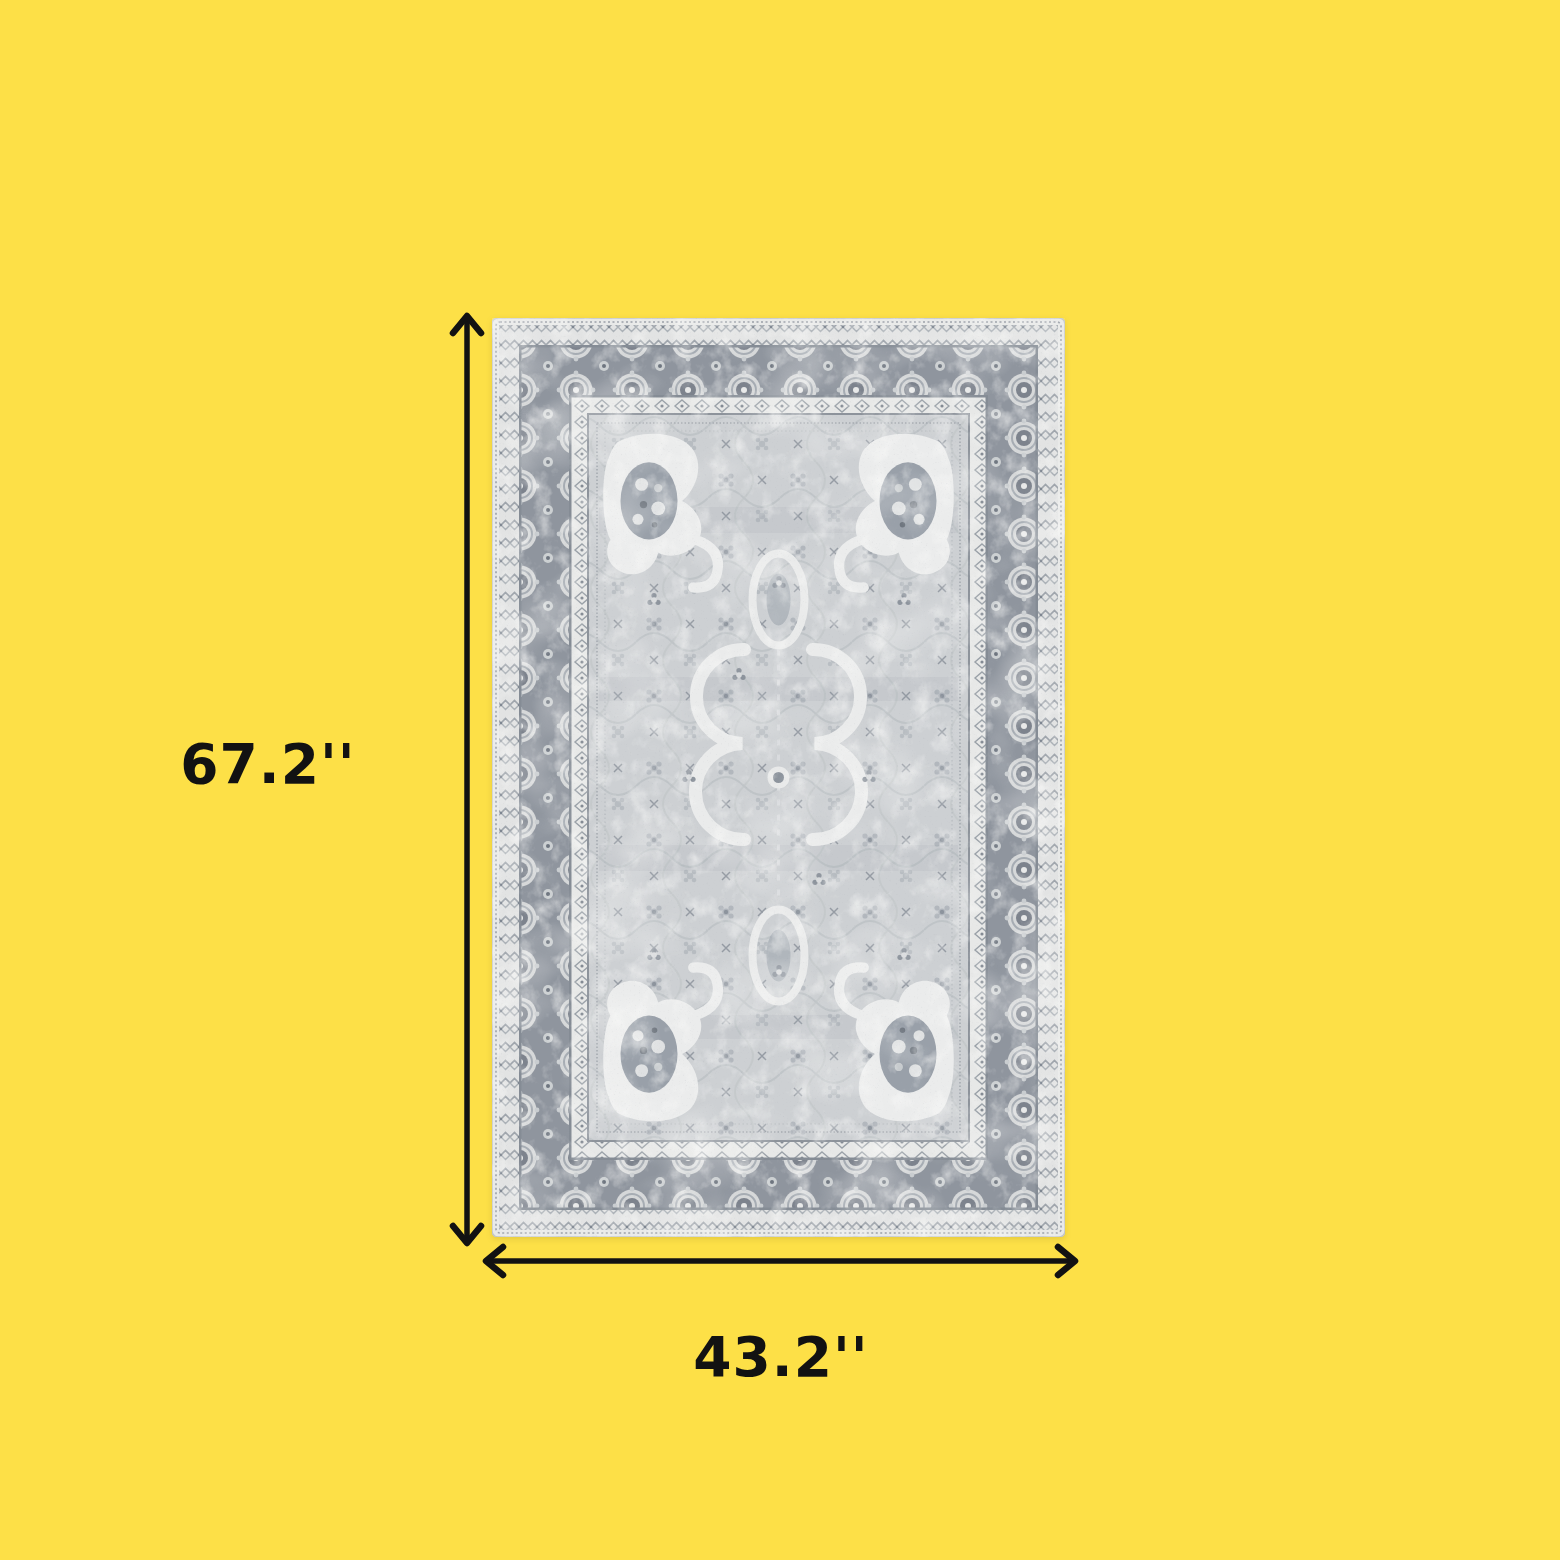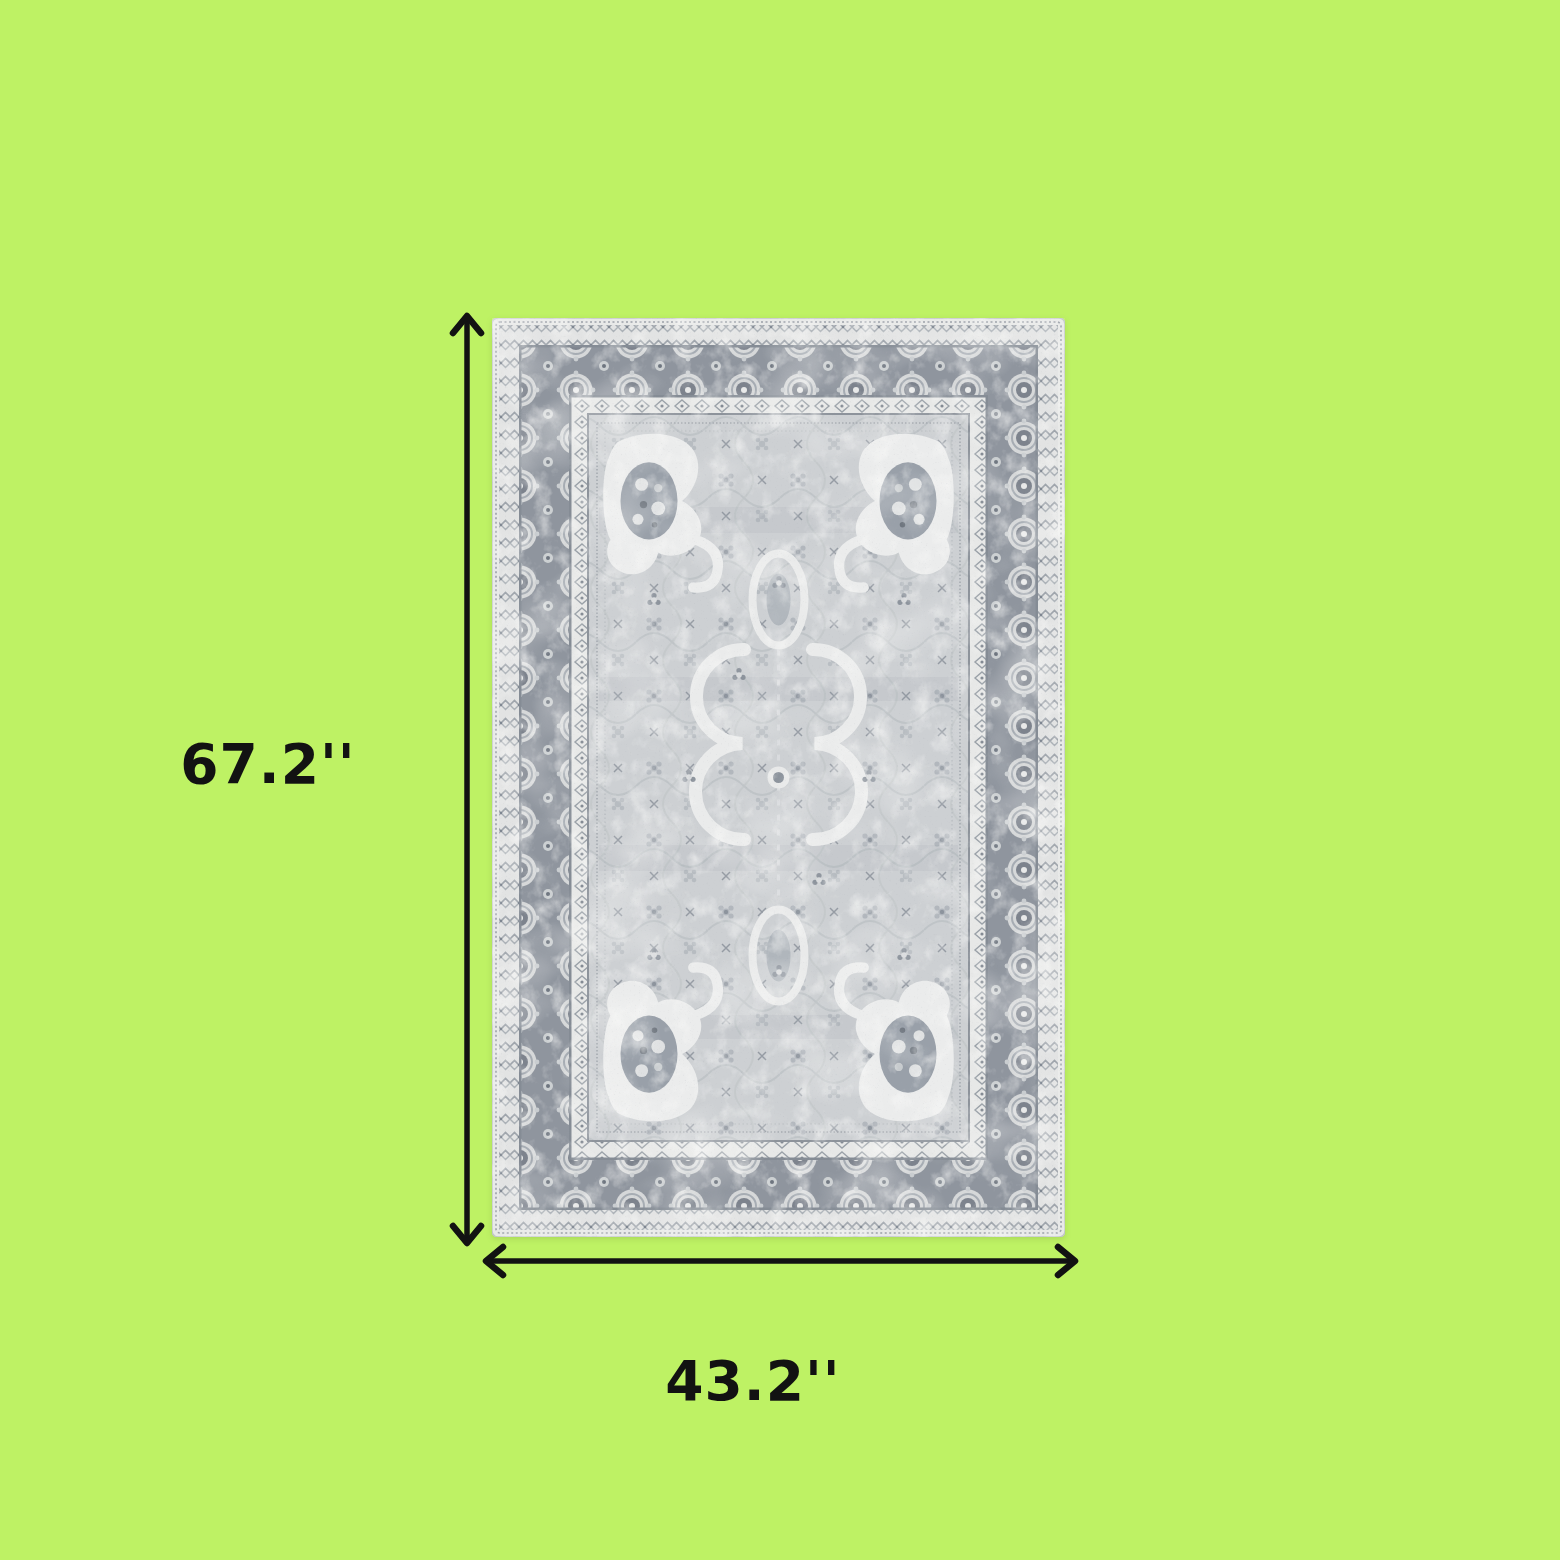--- a/index.html
+++ b/index.html
@@ -1,31 +1,31 @@
 <!DOCTYPE html>
 <html><head>
 <meta charset="utf-8">
 <style>
   html,body{margin:0;padding:0;background:#ffffff;}
   .canvas{
-    position:relative;width:1560px;height:1560px;background:#bef264;overflow:hidden;
+    position:relative;width:1560px;height:1560px;background:#fde047;overflow:hidden;
     font-family:"DejaVu Sans","Liberation Sans",sans-serif;
   }
   .rug{
     position:absolute;left:492px;top:318px;width:573px;height:919px;
     filter:drop-shadow(0 2px 3px rgba(0,0,0,0.10));
   }
   .rug svg{display:block;width:573px;height:919px;}
   .arrows{position:absolute;left:0;top:0;width:1560px;height:1560px;pointer-events:none;}
   .dim-label{
     position:absolute;color:#121212;font-weight:700;font-size:55px;line-height:55px;
     letter-spacing:1px;text-align:center;white-space:nowrap;
   }
   .h-label{left:128px;top:737px;width:280px;}
-  .w-label{left:608px;top:1330px;width:290px;margin-top:24px;}
+  .w-label{left:636px;top:1330px;width:290px;}
 </style>
 </head>
 <body>
 
 <div class="canvas">
 
   <div class="rug">
     <svg viewBox="0 0 573 919" xmlns="http://www.w3.org/2000/svg">
       <defs>
 

